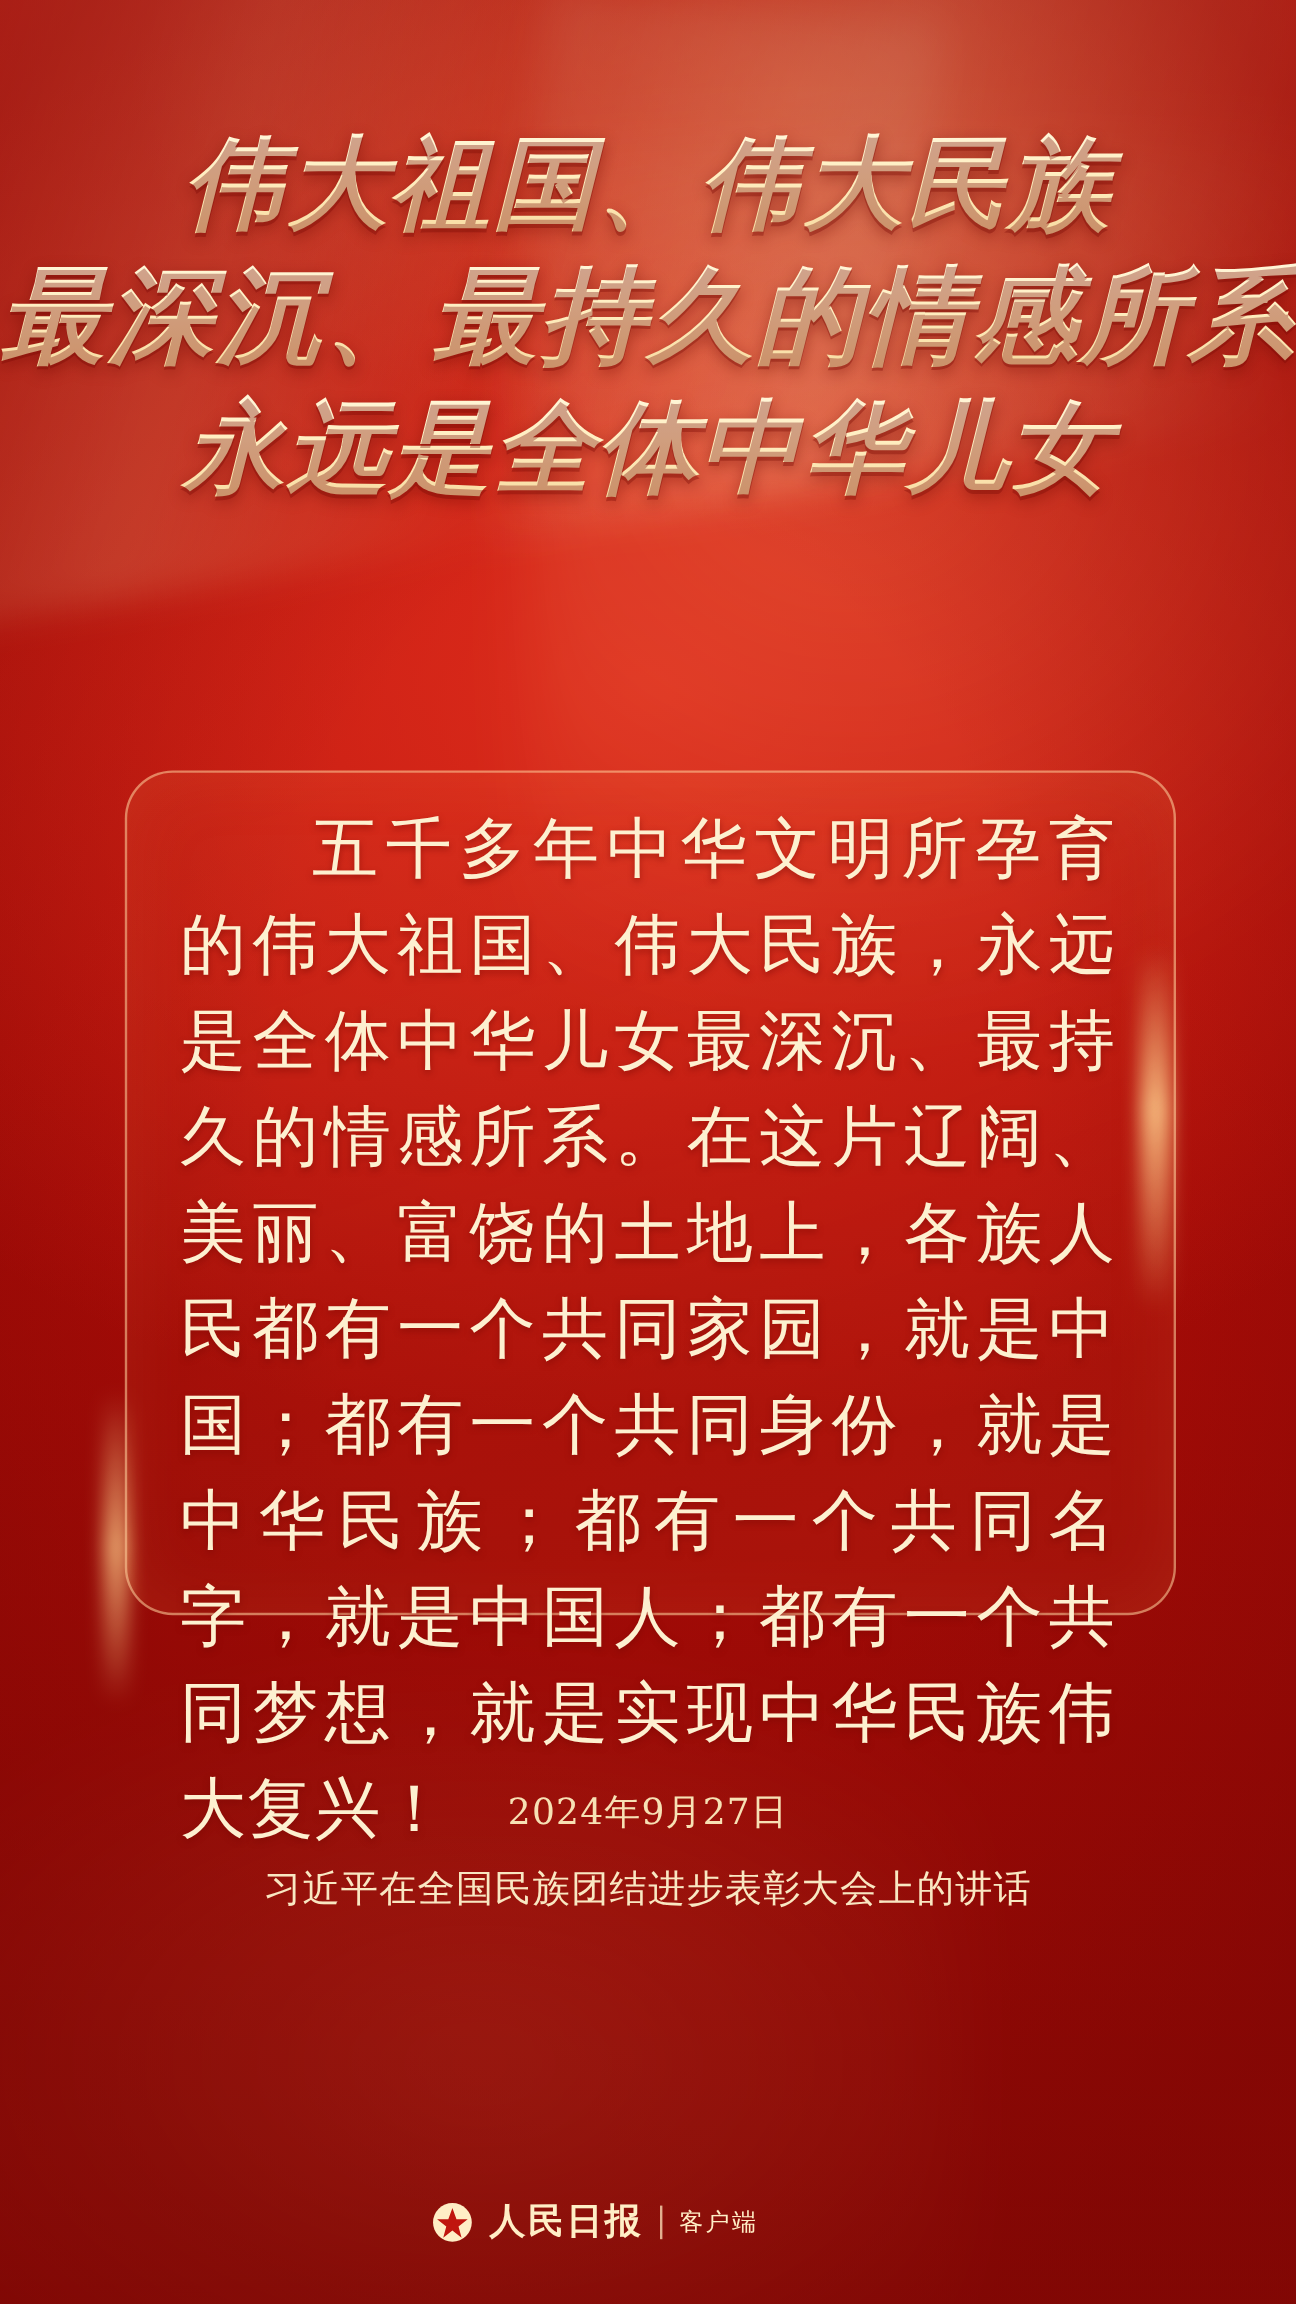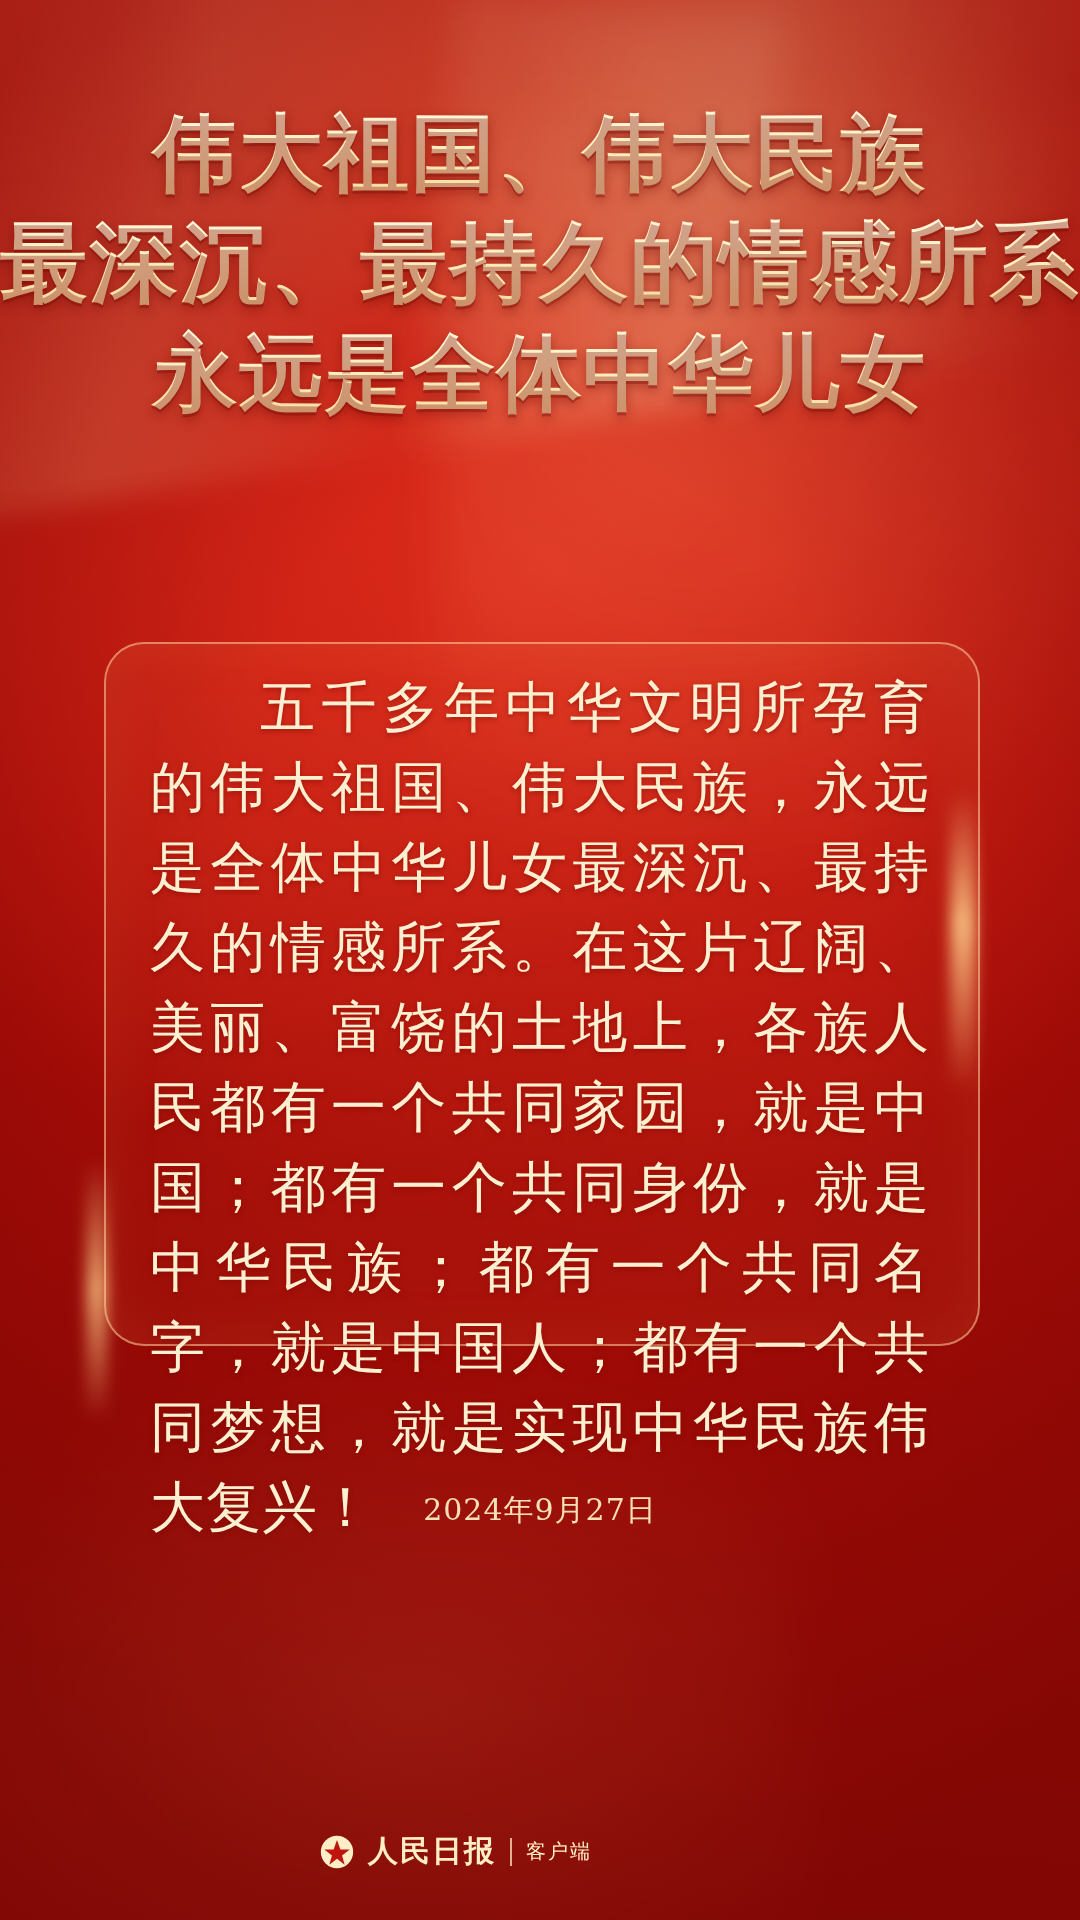--- a/index.html
+++ b/index.html
@@ -85,20 +85,21 @@
     line-height: 110px;
     letter-spacing: 2px;
     color: #ffeec2;
     background: linear-gradient(180deg, #fff8df 0%, #ffeec0 45%, #f6d79a 100%);
     -webkit-background-clip: text;
     background-clip: text;
     -webkit-text-fill-color: transparent;
     text-shadow: 0 3px 0 rgba(120,8,4,0.35);
     filter: drop-shadow(0 4px 6px rgba(110,6,3,0.45));
     white-space: nowrap;
+    font-style: italic;
   }
   .headline .line.l3 { font-size: 88px; }
 
   
   .quote-card {
     position: absolute;
     left: 104px;
     top: 642px;
     width: 872px;
     height: 700px;
@@ -151,20 +152,21 @@
   .brand {
     position: absolute;
     left: 0;
     bottom: 48px;
     width: 912px;
     display: flex;
     align-items: center;
     justify-content: center;
     gap: 14px;
     z-index: 6;
+    padding-left: 40px;
   }
   .brand-mark {
     width: 34px;
     height: 34px;
     display: block;
   }
   .brand-name {
     font-family: "DejaVu Serif", "Liberation Serif", serif;
     font-size: 30px;
     font-weight: 700;
@@ -201,20 +203,21 @@
     <div class="line l1">伟大祖国、伟大民族</div>
     <div class="line l3">最深沉、最持久的情感所系</div>
     <div class="line l2">永远是全体中华儿女</div>
   </div>
 
   <div class="quote-card"></div>
   <div class="quote-text">五千多年中华文明所孕育的伟大祖国、伟大民族，永远是全体中华儿女最深沉、最持久的情感所系。在这片辽阔、美丽、富饶的土地上，各族人民都有一个共同家园，就是中国；都有一个共同身份，就是中华民族；都有一个共同名字，就是中国人；都有一个共同梦想，就是实现中华民族伟大复兴！</div>
 
   <div class="source">
     <div class="date">2024年9月27日</div>
+    <div class="speech">习近平在全国民族团结进步表彰大会上的讲话</div>
   </div>
 
   <div class="brand">
     <svg class="brand-mark" viewBox="0 0 40 40" aria-hidden="true">
       <circle cx="20" cy="20" r="19" fill="#ffeec6"></circle>
       <path d="M20 6 L24 17 L35 17 L26 24 L29 35 L20 28 L11 35 L14 24 L5 17 L16 17 Z" fill="#c0150e"></path>
     </svg>
     <span class="brand-name">人民日报</span>
     <span class="brand-sep"></span>
     <span class="brand-sub">客户端</span>

